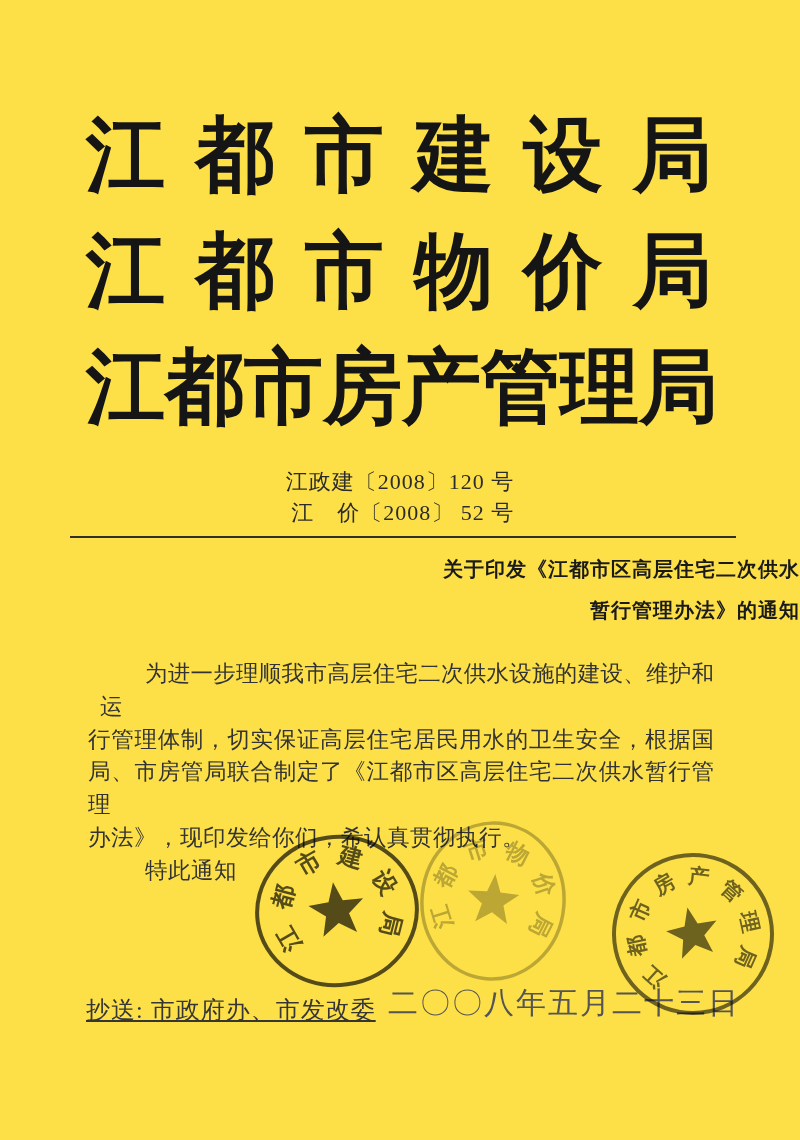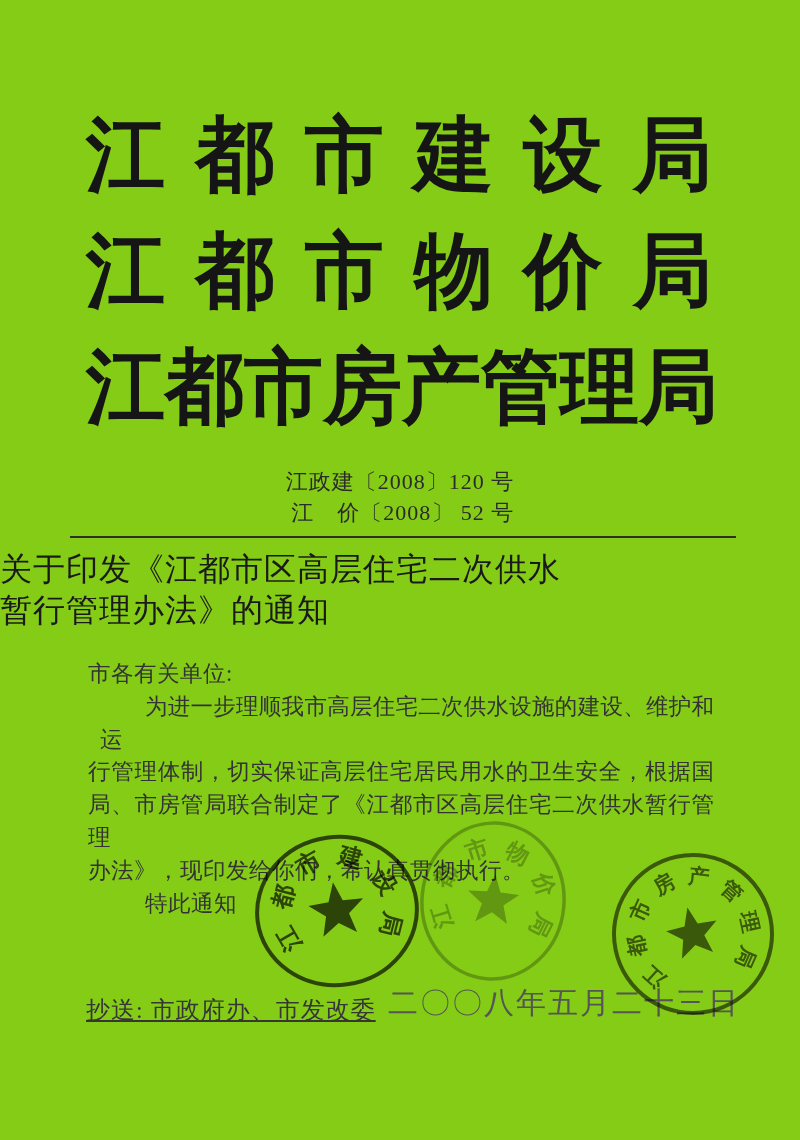--- a/index.html
+++ b/index.html
@@ -1,17 +1,17 @@
 <!DOCTYPE html>
 <html><head>
 <meta charset="utf-8">
 <style>
   html,body{margin:0;padding:0;background:#e8e8e8;}
   .page{
-    position:relative;width:800px;height:1140px;background:#84cc16;
+    position:relative;width:800px;height:1140px;background:#fde047;
     font-family:"Liberation Serif","DejaVu Serif",serif;
     overflow:hidden;margin:0 auto;
   }
   
   .agency-block{position:absolute;left:86px;top:100px;width:626px;}
   .agency-line{
     width:626px;height:116px;line-height:112px;
     font-size:79px;font-weight:900;color:#151515;
     text-align:justify;text-align-last:justify;
     letter-spacing:0;white-space:nowrap;
@@ -20,22 +20,22 @@
   
   .doc-numbers{position:absolute;top:466px;left:0;width:100%;text-align:center;}
   .doc-numbers .inner{
     display:inline-block;text-align:right;
     font-size:22px;line-height:31px;color:#2b2b2b;letter-spacing:1px;
   }
   
   .rule{position:absolute;top:536px;left:70px;width:666px;height:2px;background:#2e2e2e;}
   
   .notice-title{
-    position:absolute;top:549px;left:0;width:100%;text-align:left;
-    font-size:32px;font-weight:normal;color:#1a1a1a;line-height:41px;letter-spacing:1px;
+    position:absolute;top:549px;left:0;width:100%;text-align:right;
+    font-size:20px;font-weight:bold;color:#1a1a1a;line-height:41px;letter-spacing:1px;
   }
   
   .body-block{
     position:absolute;top:658px;left:88px;width:626px;
     font-size:22.5px;color:#333333;line-height:32.8px;letter-spacing:0.5px;
   }
   .body-line{white-space:nowrap;}
   .body-line.j{white-space:normal;text-align:justify;text-align-last:justify;letter-spacing:0;}
   .indent{text-indent:2em;margin-left:12px;}
   
@@ -73,21 +73,20 @@
   </div>
 
   <div class="rule"></div>
 
   <div class="notice-title">
     <div>关于印发《江都市区高层住宅二次供水</div>
     <div>暂行管理办法》的通知</div>
   </div>
 
   <div class="body-block">
-    <div class="body-line">市各有关单位:</div>
     <div class="body-line j indent">为进一步理顺我市高层住宅二次供水设施的建设、维护和运</div>
     <div class="body-line j">行管理体制，切实保证高层住宅居民用水的卫生安全，根据国</div>
     <div class="body-line j">局、市房管局联合制定了《江都市区高层住宅二次供水暂行管理</div>
     <div class="body-line">办法》，现印发给你们，希认真贯彻执行。</div>
     <div class="body-line indent">特此通知</div>
   </div>
 
   <div class="issue-date">二〇〇八年五月二十三日</div>
 
   <svg id="seal-layer" width="800" height="1140" viewBox="0 0 800 1140">

